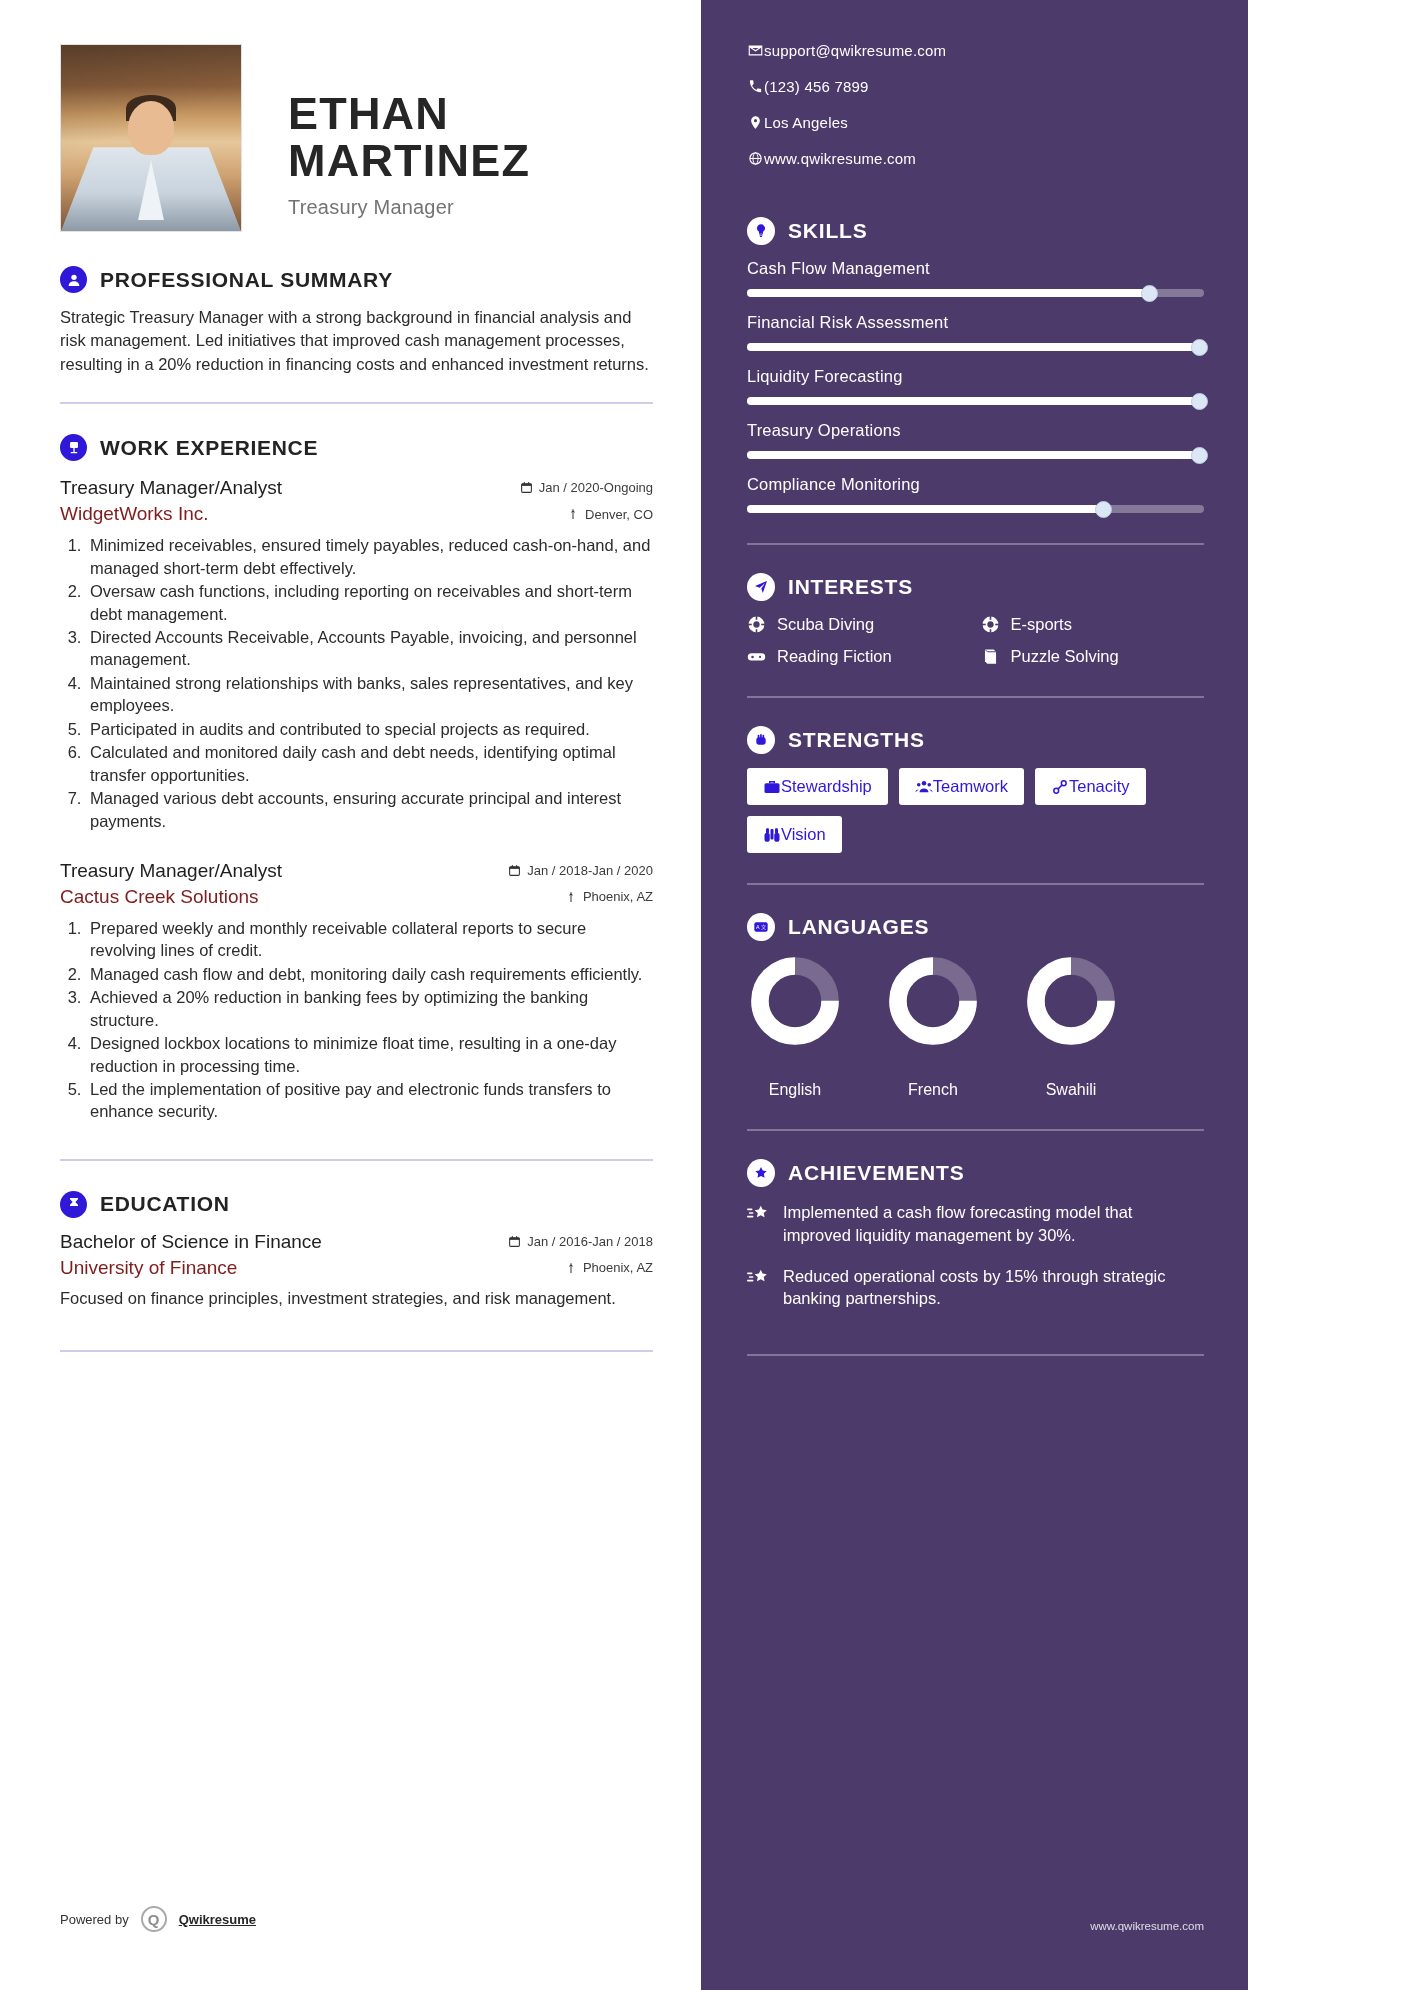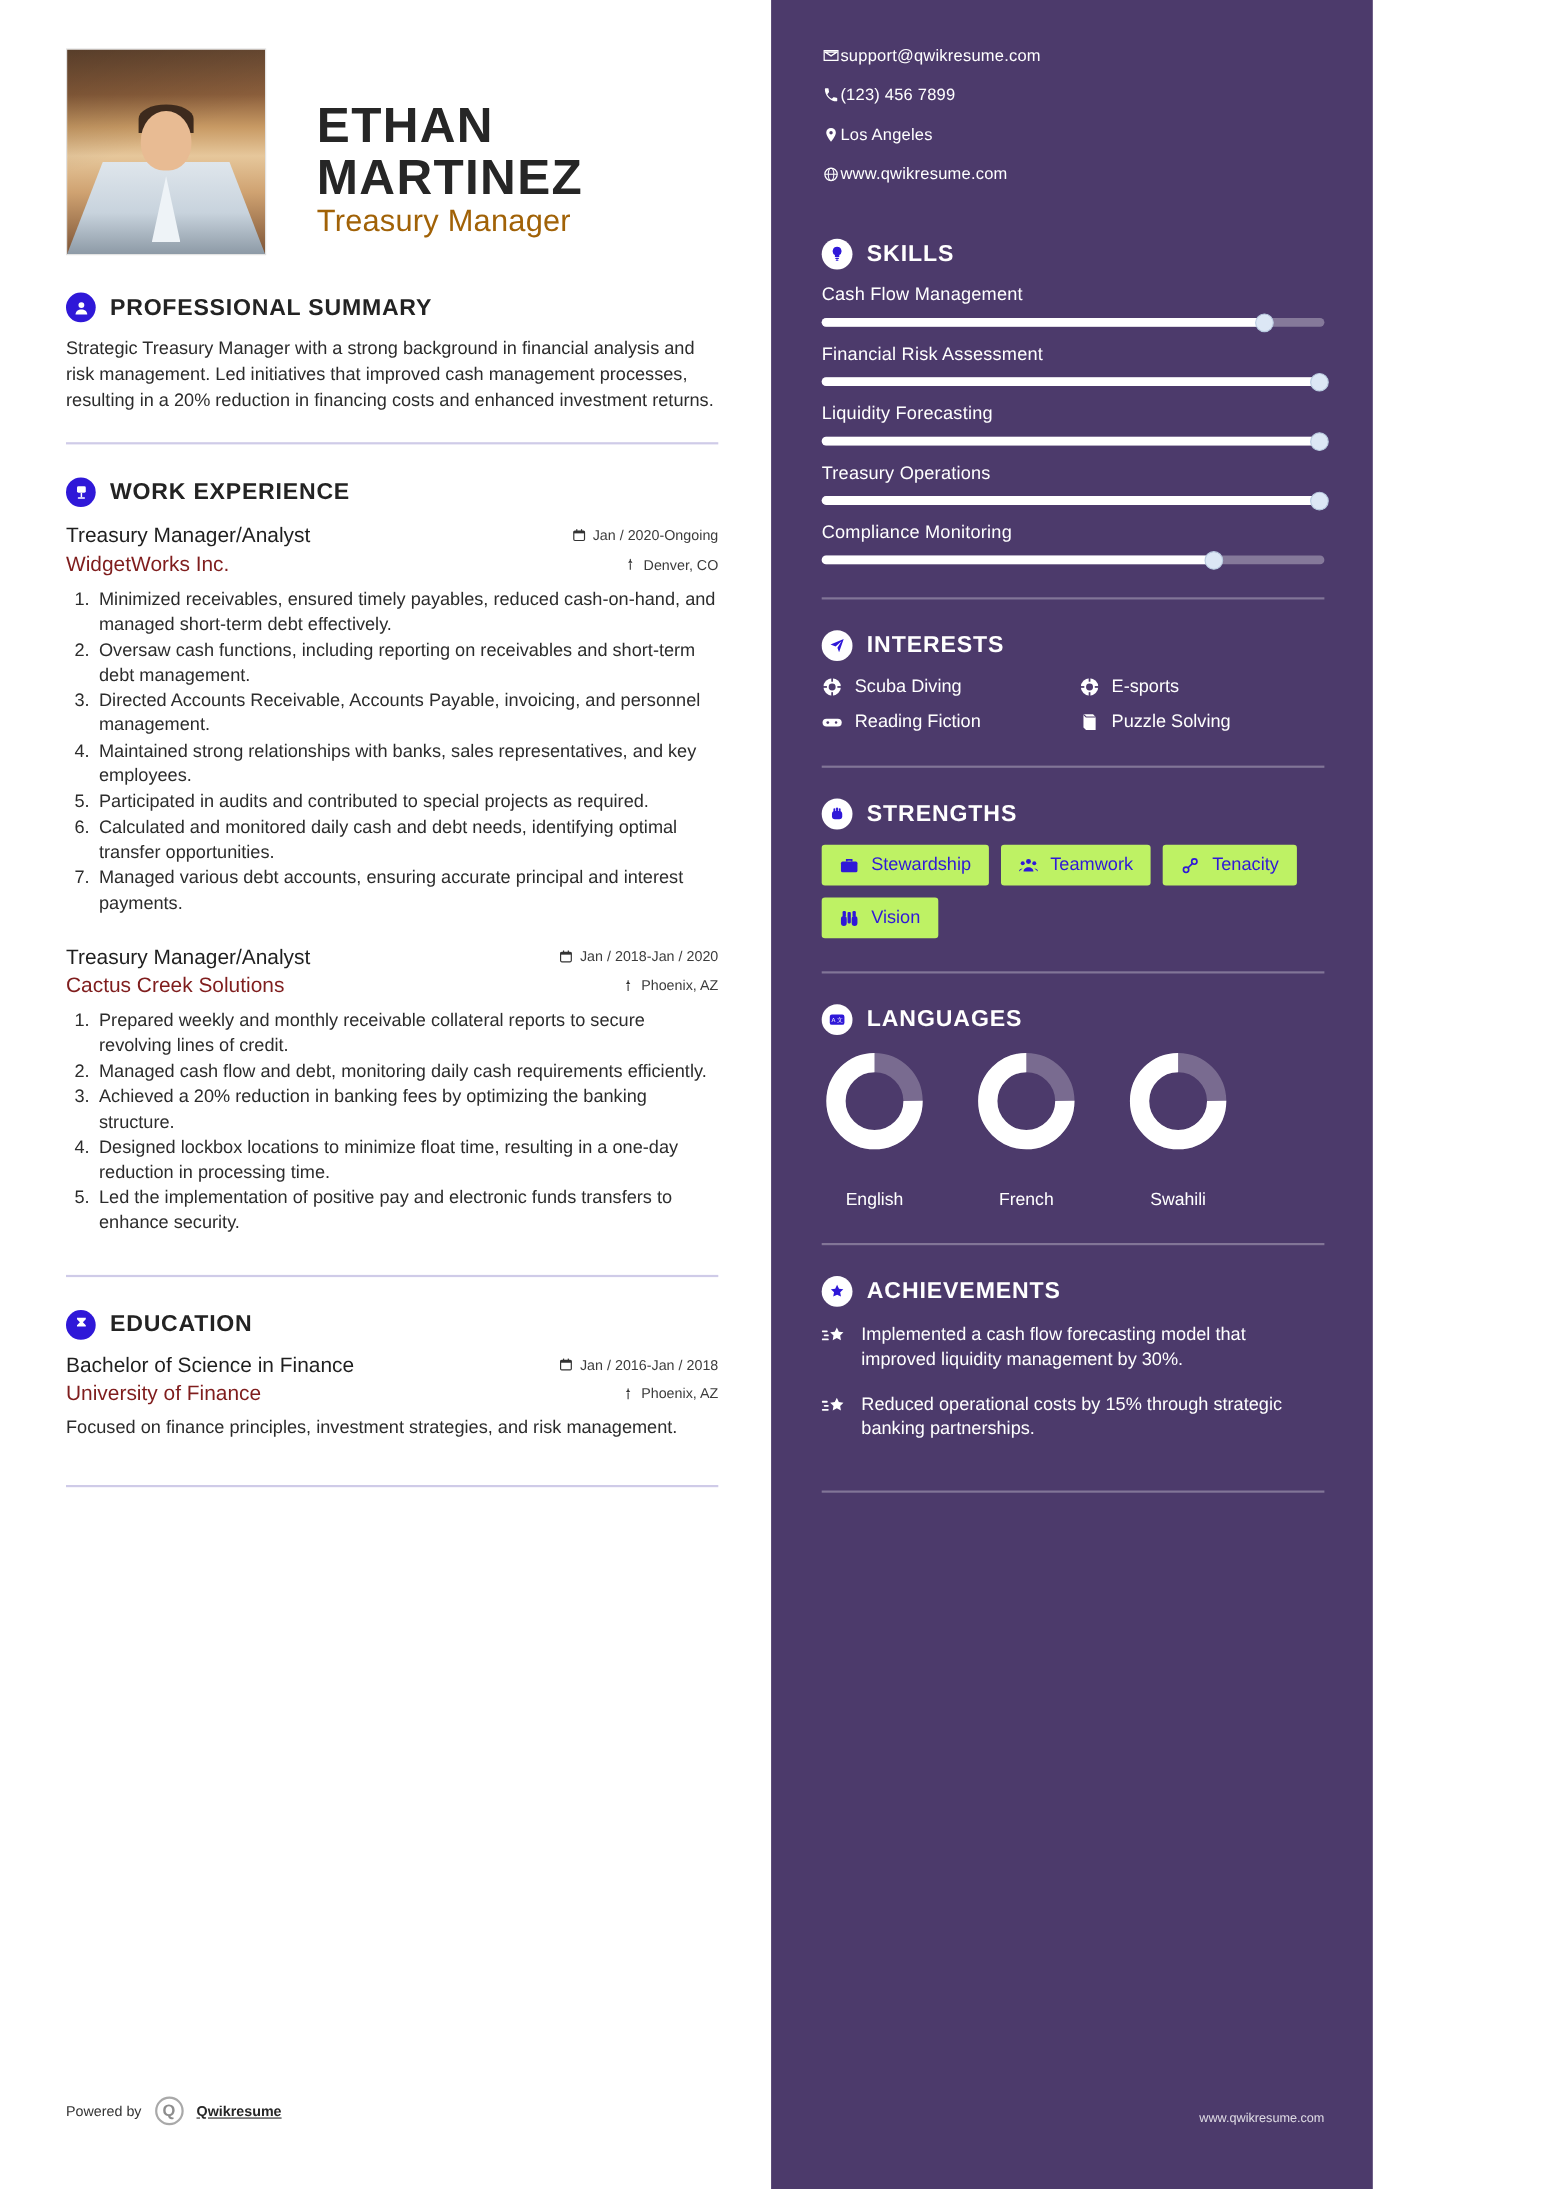--- a/index.html
+++ b/index.html
@@ -63,22 +63,23 @@
 
   .name-block { padding-left: 46px; padding-top: 46px; }
   .name {
     font-size: 45px;
     font-weight: 700;
     letter-spacing: 1.2px;
     color: #262626;
     line-height: 1.05;
   }
   .title {
-    font-size: 28px;
-    color: #a16207;
+    font-size: 20px;
+    color: #737373;
+    margin-top: 11px;
     letter-spacing: .2px;
   }
 
   
   .sec { margin-top: 22px; }
   .sec-head {
     display: flex;
     align-items: center;
     gap: 13px;
     margin-bottom: 13px;
@@ -226,25 +227,25 @@
     display: flex; align-items: center; gap: 11px;
     font-size: 16.5px;
   }
   .interest svg { width: 19px; height: 19px; fill: #fff; flex: 0 0 19px; }
 
   .strength-grid {
     display: flex; flex-wrap: wrap; gap: 11px;
     margin-top: 4px;
   }
   .strength {
-    background: #bef264;
+    background: #ffffff;
     color: #2f18d8;
     border-radius: 3px;
     padding: 9px 16px;
-    display: flex; align-items: center; gap: 11px;
+    display: flex; align-items: center; 
     font-size: 16.5px;
   }
   .strength svg { width: 18px; height: 18px; fill: #2f18d8; }
 
   .lang-grid {
     display: flex; gap: 42px; margin-top: 14px;
     justify-content: flex-start;
   }
   .lang { width: 96px; text-align: center; }
   .donut { width: 92px; height: 92px; margin: 0 auto; }

